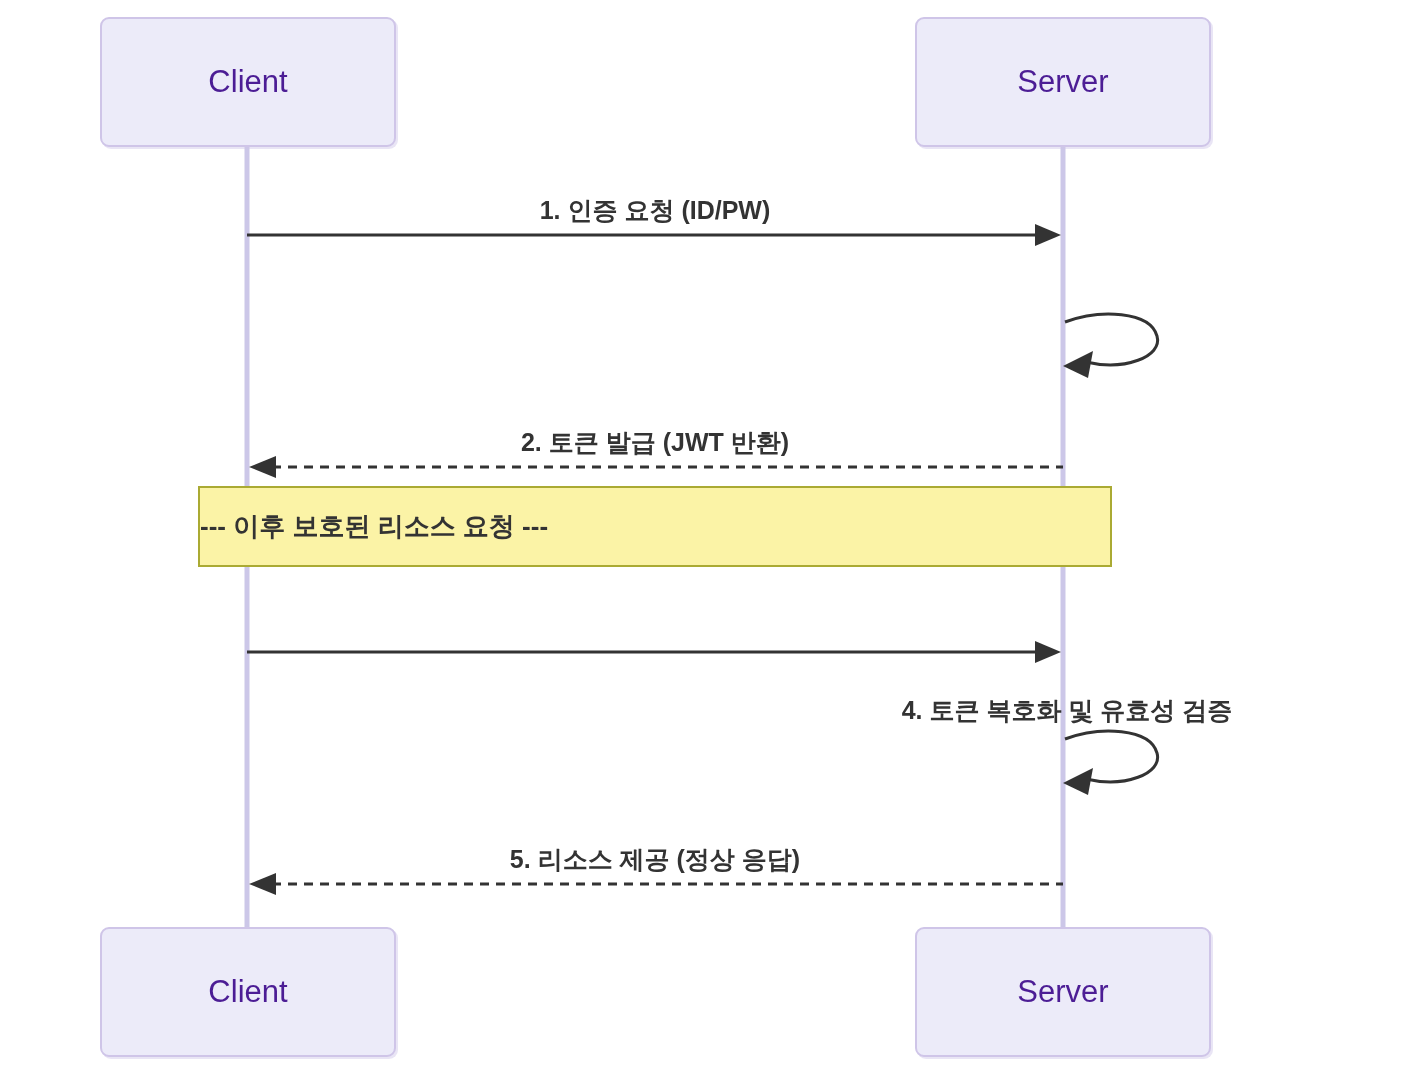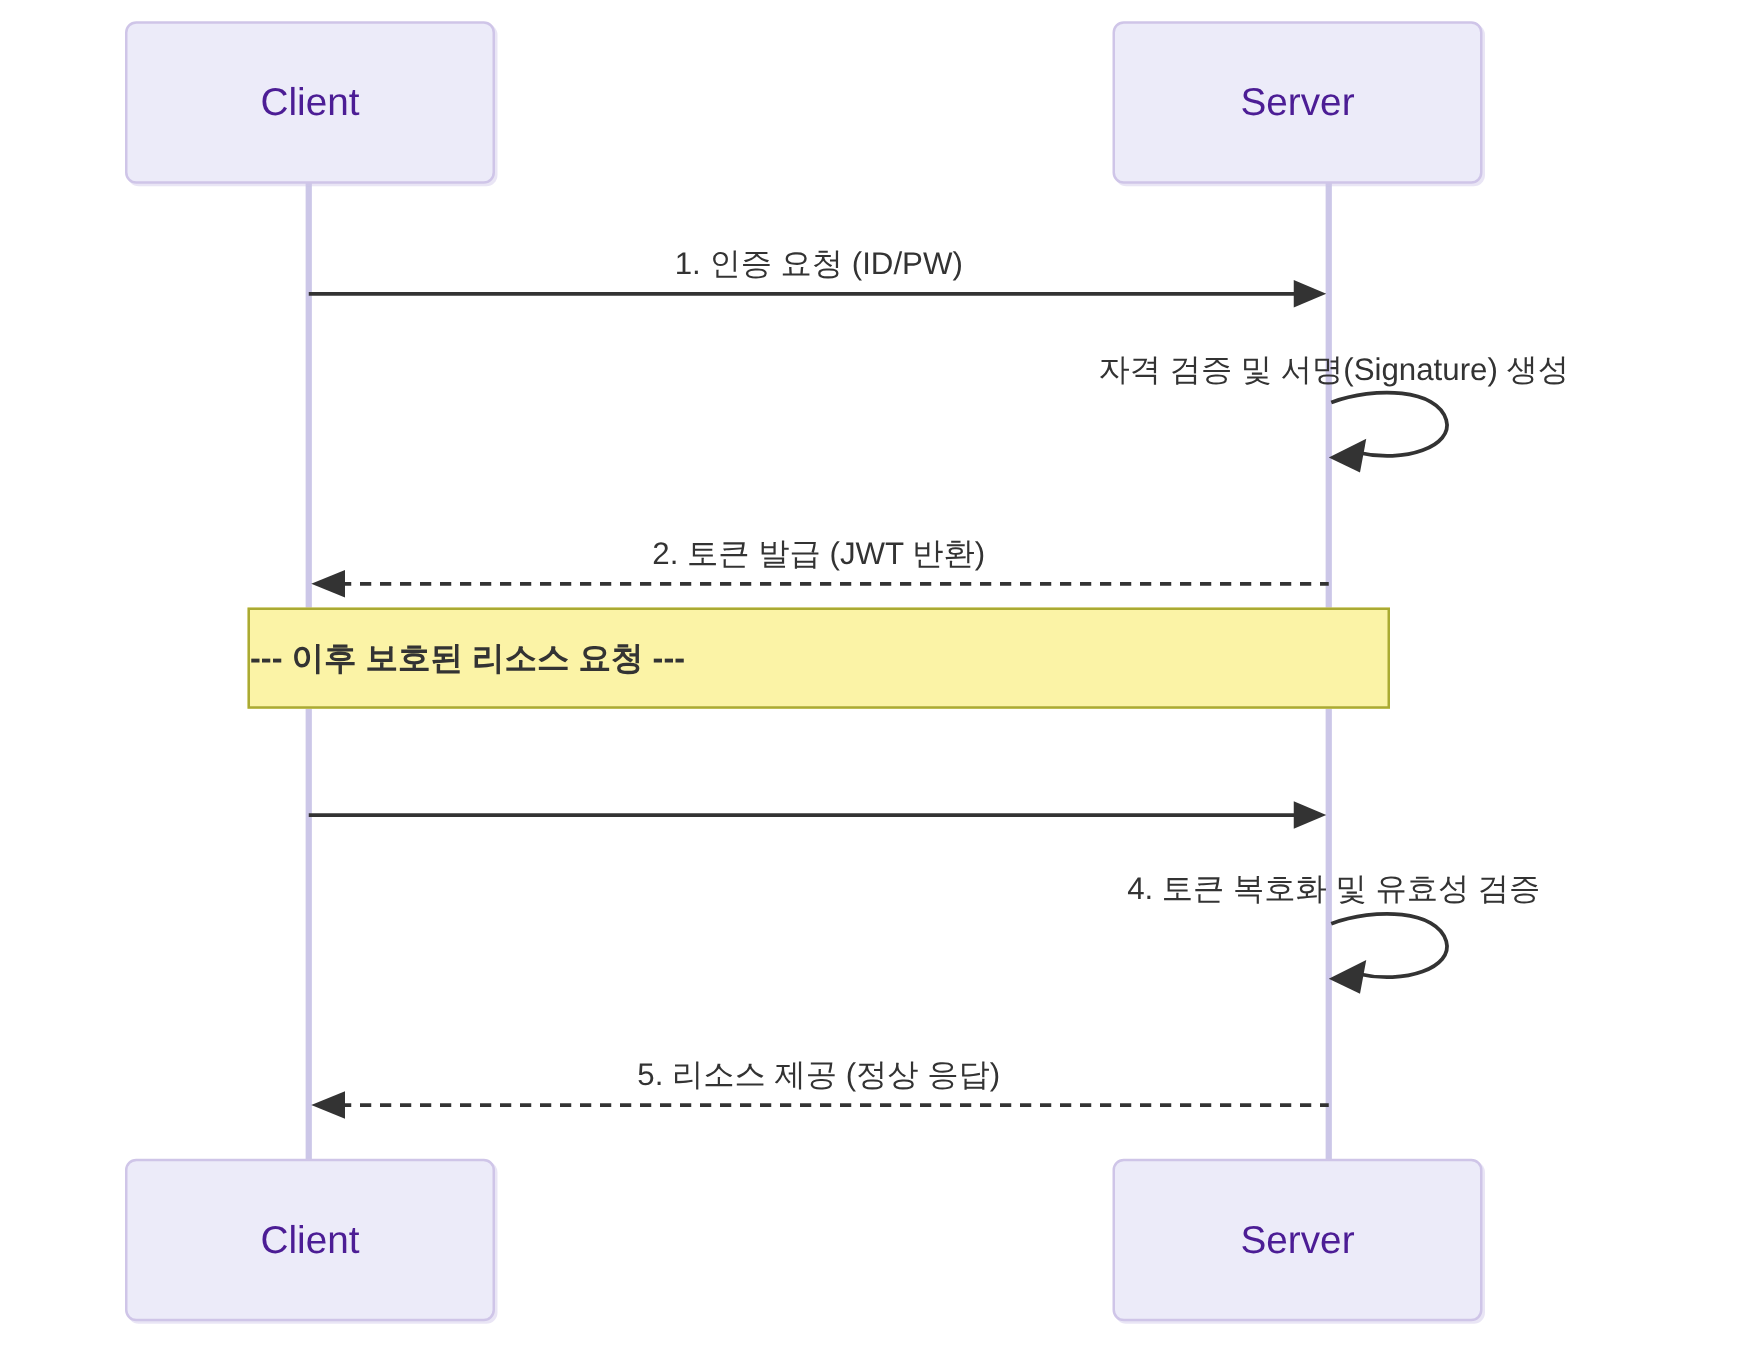--- a/index.html
+++ b/index.html
@@ -31,28 +31,28 @@
     width:296px;height:130px;
     background:var(--actor-fill);
     border:2px solid var(--actor-border);
     border-radius:9px;
     box-shadow:2px 2px 0 rgba(207,197,232,.45);
     display:flex;align-items:center;justify-content:center;
     font-size:31px;color:#4c1d95;
     box-sizing:border-box;
   }
   .actor.client{left:100px;}
-  .actor.server{left:890px;}
+  .actor.server{left:915px;}
   .actor.top{top:17px;}
   .actor.bottom{top:927px;}
 
   .msg-label{
     position:absolute;
     color:var(--msg);
-    font-weight:400;
+    font-weight:700;
     font-size:25px;
     text-align:center;
     white-space:nowrap;
   }
   .between{left:247px;width:816px;}
   .on-server{left:767px;width:600px;}
   .lbl-1{top:194px;}
   .lbl-self1{top:279px;}
   .lbl-2{top:426px;}
   .lbl-3{top:610px;}
@@ -107,21 +107,20 @@
     <span>Server</span>
   </div>
   <div class="actor client bottom">
     <span>Client</span>
   </div>
   <div class="actor server bottom">
     <span>Server</span>
   </div>
 
   <div class="msg-label between lbl-1">1. 인증 요청 (ID/PW)</div>
-  <div class="msg-label on-server lbl-self1">자격 검증 및 서명(Signature) 생성</div>
   <div class="msg-label between lbl-2">2. 토큰 발급 (JWT 반환)</div>
   <div class="msg-label on-server lbl-self2">4. 토큰 복호화 및 유효성 검증</div>
   <div class="msg-label between lbl-5">5. 리소스 제공 (정상 응답)</div>
 
   <div class="note">
     <span>--- 이후 보호된 리소스 요청 ---</span>
   </div>
 
 </div>
 

